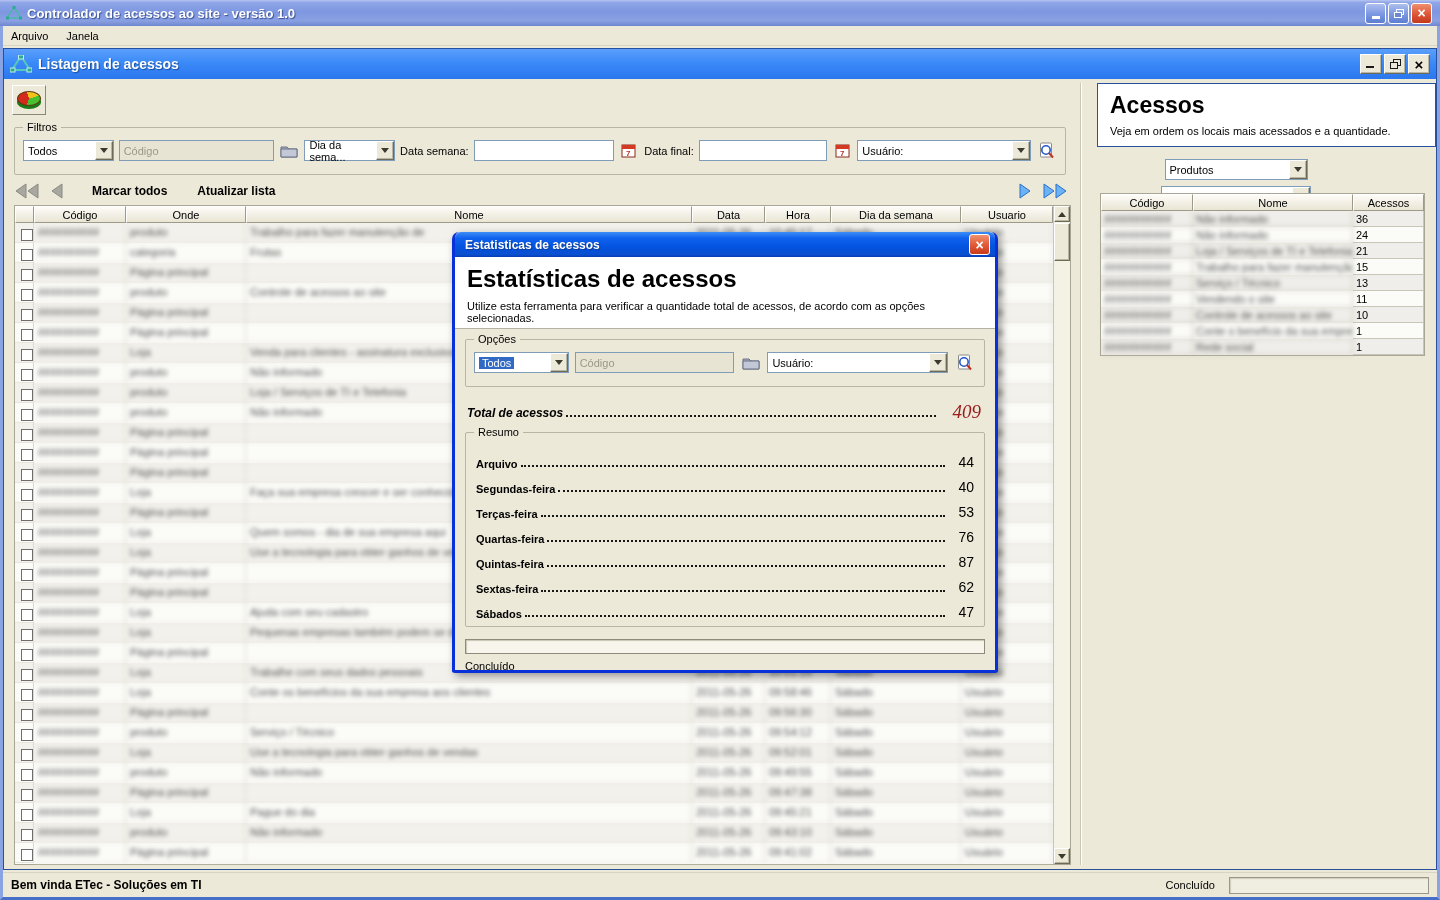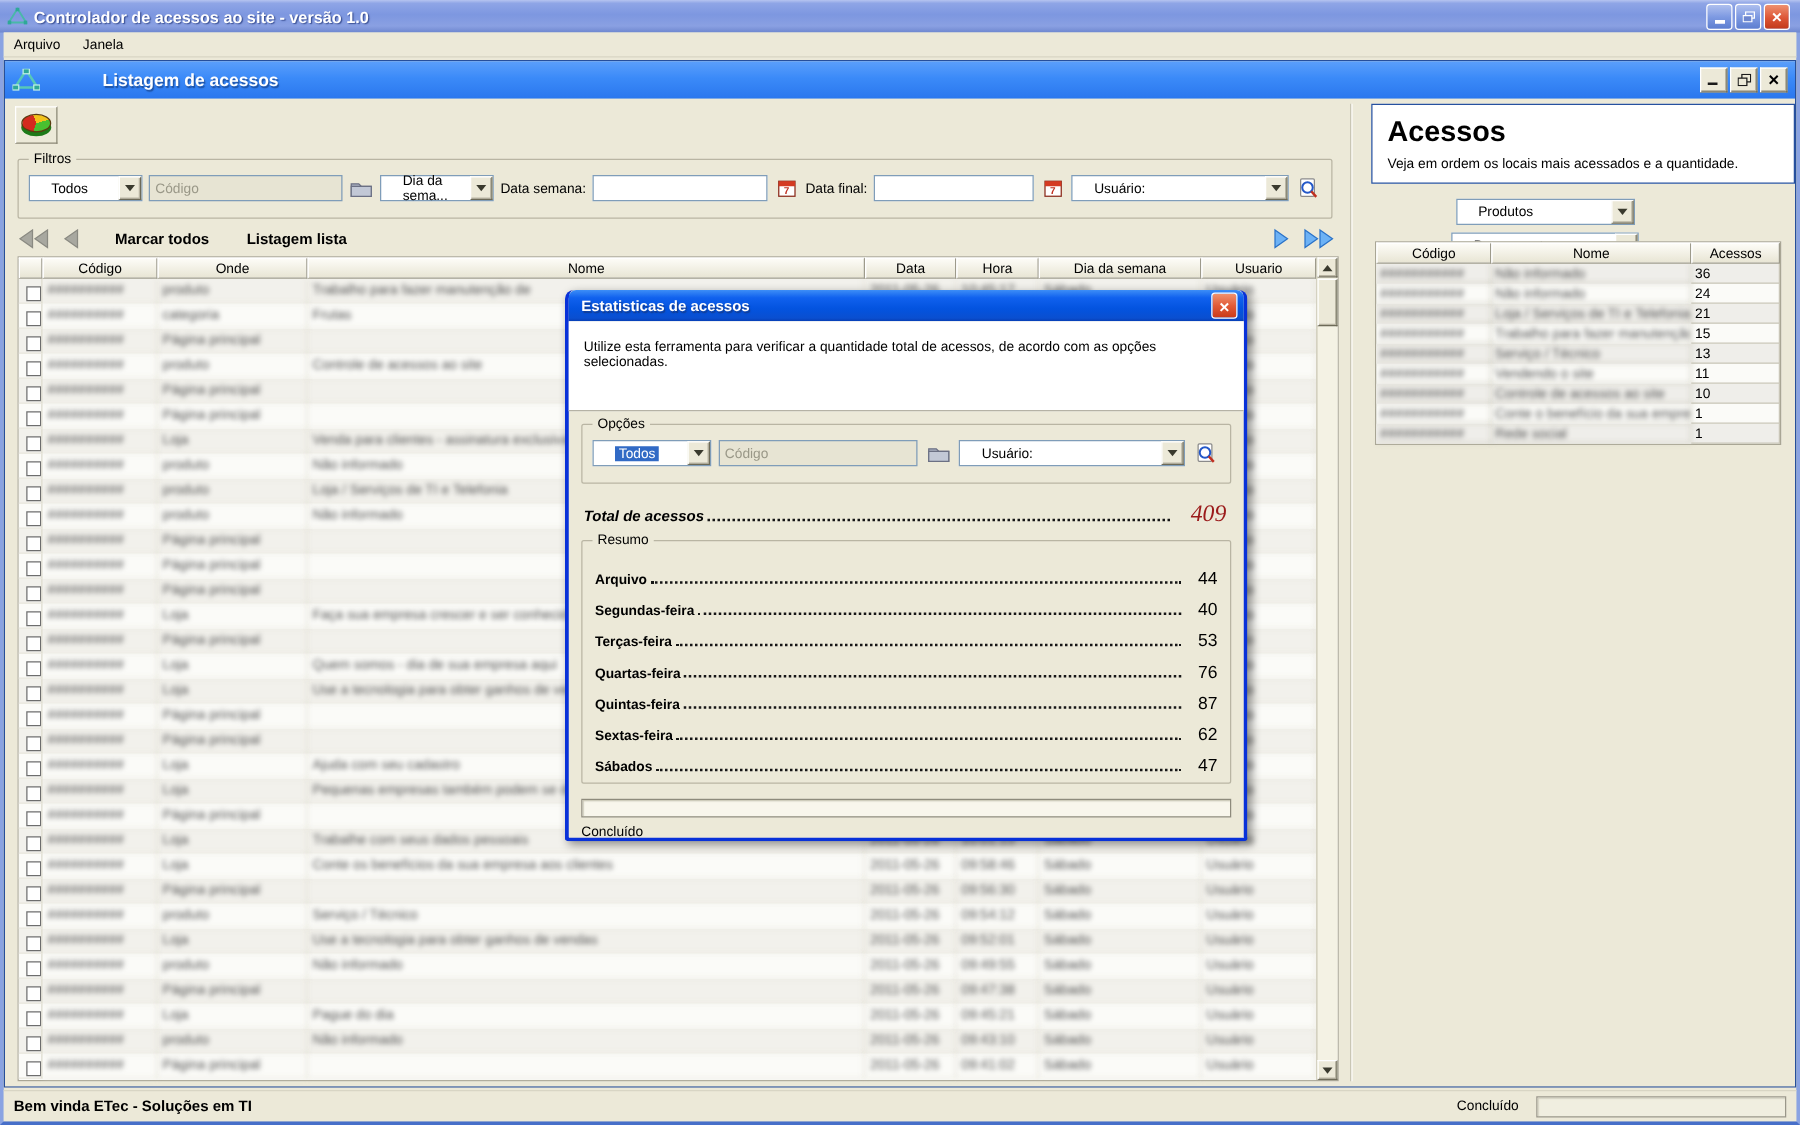--- a/index.html
+++ b/index.html
@@ -25,21 +25,21 @@
   
   .menubar { position:absolute; left:0; top:26px; width:1434px; height:20px; background:#ece9d8;
     display:flex; align-items:center; gap:18px; padding:0 8px; border-bottom:1px solid #d8d5c4; }
   .menu-item { cursor:default; }
 
   
   .child { position:absolute; left:0; top:48px; width:1434px; height:822px; background:#ece9d8;
     border:1px solid #274f9b; }
   .child-titlebar { position:absolute; left:0; top:0; width:100%; height:30px;
     background:linear-gradient(180deg,#5b9ffb 0%,#3b8af8 45%,#2a77ee 100%);
-    display:flex; align-items:center; padding:0 6px;gap:44px; }
+    display:flex; align-items:center; padding:0 6px; }
   .child-titlebar .title { color:#fff; font-weight:bold; font-size:14px; margin-left:6px; flex:1; text-shadow:1px 1px 1px #1c4fa0; }
   .classic-btn { width:22px; height:20px; background:#ece9d8; border:1px solid;
     border-color:#fff #6d6a58 #6d6a58 #fff; box-shadow:inset -1px -1px 0 #b9b5a3;
     display:flex; align-items:center; justify-content:center; margin-left:2px; }
   .classic-btn svg { display:block; }
 
   .client { position:absolute; left:0; top:30px; width:1432px; height:790px; background:#ece9d8; }
 
   
   .pie-btn { position:absolute; left:8px; top:6px; width:34px; height:30px; background:#ece9d8;
@@ -50,21 +50,21 @@
     background:conic-gradient(from 200deg,#d42a1e 0 140deg,#f2c21a 140deg 235deg,#49c030 235deg 360deg);
     border:1px solid #5a3c10; }
 
   
   .groupbox { position:relative; border:1px solid #b9b5a3; border-radius:2px; }
   .groupbox > .legend { position:absolute; top:-7px; left:8px; background:#ece9d8; padding:0 4px; font-size:11px; }
   #filters { position:absolute; left:10px; top:48px; width:1052px; height:48px; }
   #filters .row { display:flex; align-items:center; gap:5px; padding:12px 8px 0 8px; }
 
   .combo { position:relative; height:21px; background:#fff; border:1px solid #7f9db9; display:flex; align-items:center;
-    padding-left:17px; padding-right:20px; }
+    padding-left:4px; padding-right:20px; }
   .combo .drop { position:absolute; right:0; top:0; width:18px; height:19px; background:#ece9d8;
     border:1px solid; border-color:#fff #6d6a58 #6d6a58 #fff; box-shadow:inset -1px -1px 0 #b9b5a3;
     display:flex; align-items:center; justify-content:center; }
   .tri-down { width:0; height:0; border-left:4px solid transparent; border-right:4px solid transparent; border-top:5px solid #3a3a2e; }
   .combo .sel { background:#316ac5; color:#fff; padding:0 3px; }
 
   .tinput { height:21px; background:#fff; border:1px solid #7f9db9; font-family:"Liberation Sans",sans-serif; font-size:11px; padding:0 4px; }
   .tinput.disabled { background:#e7e4d3; color:#999682; }
   .tinput::placeholder { color:#9a9888; }
 
@@ -287,21 +287,21 @@
               <polygon points="12,2 2,9 12,16" fill="#a8a8a0" stroke="#8a8a82"></polygon>
               <polygon points="24,2 14,9 24,16" fill="#a8a8a0" stroke="#8a8a82"></polygon>
             </svg>
         </span>
         <span class="arrow" style="margin-right:28px">
           <svg width="14" height="18" viewBox="0 0 14 18">
               <polygon points="12,2 2,9 12,16" fill="#a8a8a0" stroke="#8a8a82"></polygon>
             </svg>
         </span>
         <span class="action">Marcar todos</span>
-        <span class="action">Listagem lista</span>
+        <span class="action">Atualizar lista</span>
         <span style="flex:1"></span>
         <span class="arrow">
           <svg width="14" height="18" viewBox="0 0 14 18">
               <polygon points="2,2 12,9 2,16" fill="#6db2f5" stroke="#2a72c8"></polygon>
             </svg>
         </span>
         <span class="arrow" style="margin-right:2px">
           <svg width="26" height="18" viewBox="0 0 26 18">
               <polygon points="2,2 12,9 2,16" fill="#6db2f5" stroke="#2a72c8"></polygon>
               <polygon points="14,2 24,9 14,16" fill="#6db2f5" stroke="#2a72c8"></polygon>
@@ -842,20 +842,21 @@
 
     </div>
   </div>
 
   <div id="dialog">
     <div class="dlg-titlebar">
       <div class="title">Estatisticas de acessos</div>
       <div class="dlg-close">×</div>
     </div>
     <div class="dlg-header">
+      <div class="big">Estatísticas de acessos</div>
       <div class="sub">Utilize esta ferramenta para verificar a quantidade total de acessos, de acordo com as opções selecionadas.</div>
     </div>
     <div class="dlg-body">
       <div id="opcoes" class="groupbox">
         <span class="legend">Opções</span>
         <div class="row">
           <div class="combo" style="width:96px">
             <span class="sel">Todos</span>
             <span class="drop">
                 <span class="tri-down"></span>

